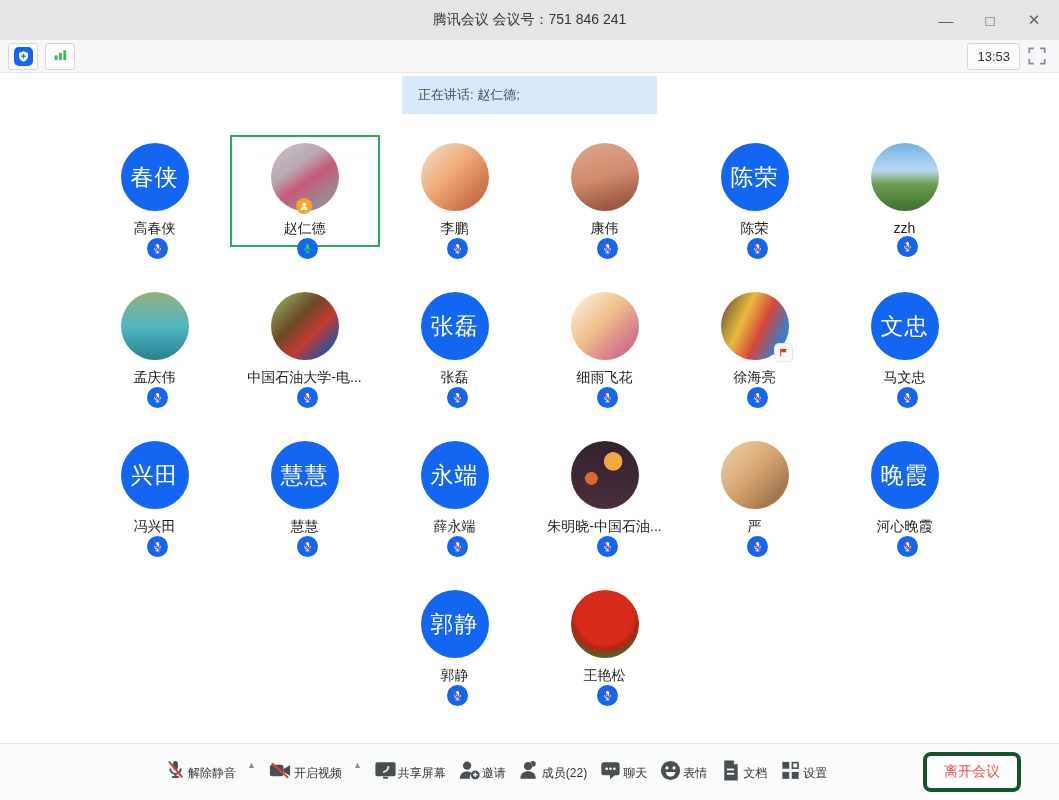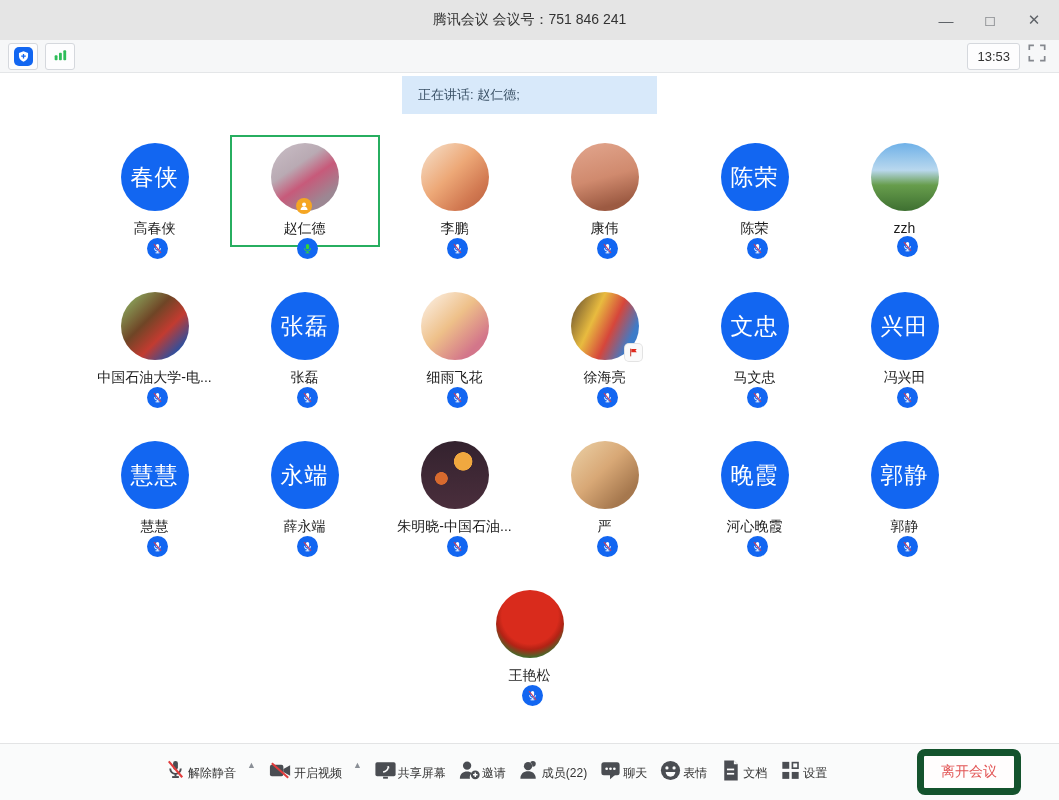--- a/index.html
+++ b/index.html
@@ -21,21 +21,21 @@
   .win-btn {
     width:30px; height:28px; display:flex; align-items:center; justify-content:center;
     color:#5f6368; font-size:15px; cursor:default;
   }
   
   .statusbar {
     height:33px; background:#f6f7f8; border-bottom:1px solid #e4e6e8;
     display:flex; align-items:center; justify-content:space-between;
     padding:0 12px 0 8px;
   }
-  .statusbar .left, .statusbar .right { display:flex; align-items:flex-start; gap:7px; }
+  .statusbar .left, .statusbar .right { display:flex; align-items:center; gap:7px; }
   .chipbox {
     border:1px solid #d5d8dd; background:#fdfdfe; border-radius:3px;
     height:27px; min-width:30px; display:flex; align-items:center; justify-content:center;
     padding:0 4px;
   }
   .timebox { font-size:13px; color:#333; padding:0 9px; }
   .shield-sq {
     width:19px; height:19px; border-radius:5px; background:var(--accent-blue,#1266f1);
     display:flex; align-items:center; justify-content:center;
   }
@@ -87,21 +87,21 @@
     display:flex; align-items:center; padding-left:163px;
   }
   .tb-item {
     display:flex; flex-direction:row; align-items:center; justify-content:center;
     margin-right:11px; cursor:default;
   }
   .tb-item .lbl { font-size:12px; color:#333; margin-top:2px; white-space:nowrap; }
   .tb-arrow { color:#8a8f96; font-size:9px; margin:0 11px 14px 0; }
   .leave-btn {
     position:absolute; right:38px; top:50%; transform:translateY(-50%);
-    border:7px solid #14532d; color:var(--leave-red,#e25555); background:#fffdfd;
+    border:4px solid #14532d; color:var(--leave-red,#e25555); background:#fffdfd;
     font-size:14px; border-radius:8px; padding:7px 17px;
     font-family:inherit; cursor:default;
   }
 </style>
 </head>
 <body>
 
 <div class="titlebar">
   <div class="title">腾讯会议 会议号：751 846 241</div>
   <div class="win-controls">
@@ -251,20 +251,37 @@
             <path d="M6.5 11.5a5.5 5.5 0 0 0 11 0" stroke="#fff" stroke-width="1.8" fill="none"></path>
             <line x1="12" y1="17" x2="12" y2="19.5" stroke="#fff" stroke-width="1.8"></line>
             <line x1="8.5" y1="20" x2="15.5" y2="20" stroke="#fff" stroke-width="1.8"></line>
             <line x1="5.5" y1="4" x2="18.5" y2="20" stroke="#c0416b" stroke-width="2.2"></line>
           </svg>
         </span>
       </div>
     </div>
     <div class="tile">
       <div class="avatar-wrap">
+        <div class="avatar photo" style="background: linear-gradient(rgb(147, 176, 124) 0%, rgb(77, 182, 194) 52%, rgb(39, 128, 141) 100%);"></div>
+      </div>
+      <div class="name-row">
+        <span class="pname">孟庆伟</span>
+        <span class="mic muted">
+          <svg width="13" height="13" viewBox="0 0 24 24">
+            <rect x="9" y="3.5" width="6" height="10" rx="3" fill="#fff"></rect>
+            <path d="M6.5 11.5a5.5 5.5 0 0 0 11 0" stroke="#fff" stroke-width="1.8" fill="none"></path>
+            <line x1="12" y1="17" x2="12" y2="19.5" stroke="#fff" stroke-width="1.8"></line>
+            <line x1="8.5" y1="20" x2="15.5" y2="20" stroke="#fff" stroke-width="1.8"></line>
+            <line x1="5.5" y1="4" x2="18.5" y2="20" stroke="#c0416b" stroke-width="2.2"></line>
+          </svg>
+        </span>
+      </div>
+    </div>
+    <div class="tile">
+      <div class="avatar-wrap">
         <div class="avatar photo" style="background: linear-gradient(135deg, rgb(147, 196, 109) 0%, rgb(111, 69, 38) 40%, rgb(194, 59, 48) 62%, rgb(46, 79, 158) 85%);"></div>
       </div>
       <div class="name-row">
         <span class="pname">中国石油大学-电...</span>
         <span class="mic muted">
           <svg width="13" height="13" viewBox="0 0 24 24">
             <rect x="9" y="3.5" width="6" height="10" rx="3" fill="#fff"></rect>
             <path d="M6.5 11.5a5.5 5.5 0 0 0 11 0" stroke="#fff" stroke-width="1.8" fill="none"></path>
             <line x1="12" y1="17" x2="12" y2="19.5" stroke="#fff" stroke-width="1.8"></line>
             <line x1="8.5" y1="20" x2="15.5" y2="20" stroke="#fff" stroke-width="1.8"></line>

